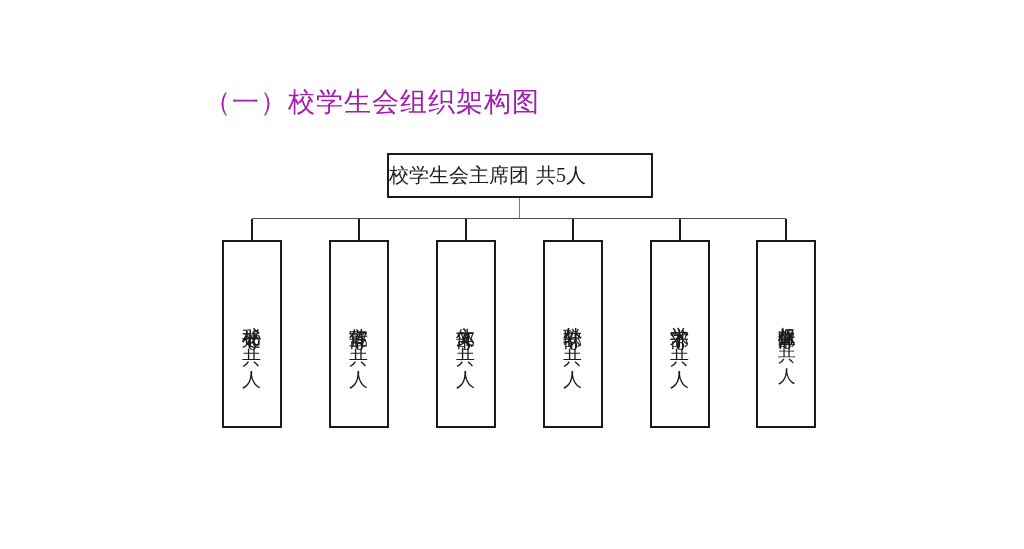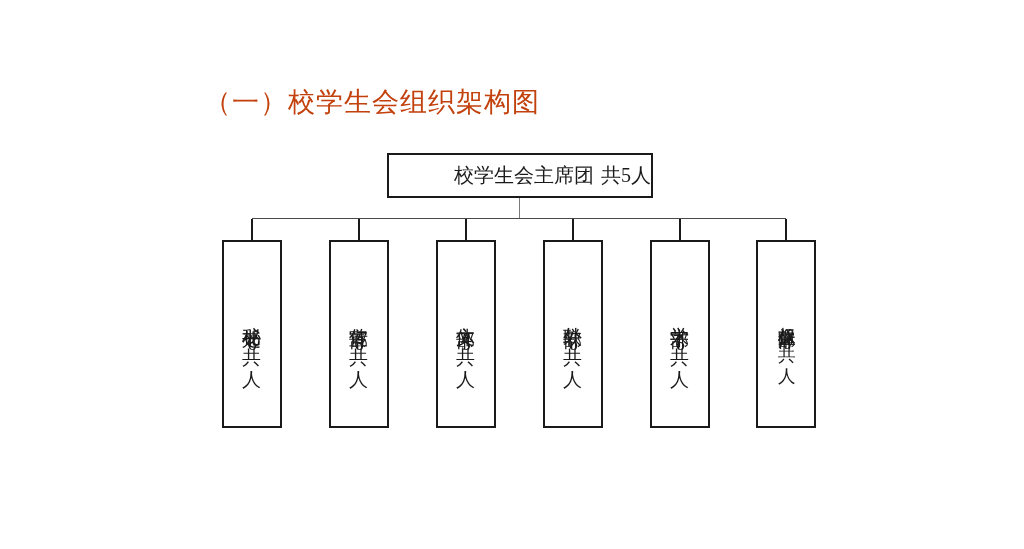--- a/index.html
+++ b/index.html
@@ -15,35 +15,35 @@
     background: #ffffff;
     overflow: hidden;
     color: #1a1a1a;
   }
   .page-title {
     position: absolute;
     left: 204px;
     top: 84px;
     font-size: 27px;
     letter-spacing: 1px;
-    color: #c2410c;
+    color: #a21caf;
     white-space: nowrap;
   }
   .root-box {
     position: absolute;
     left: 387px;
     top: 153px;
     width: 266px;
     height: 45px;
     box-sizing: border-box;
     border: 2px solid #1a1a1a;
     background: #ffffff;
     display: flex;
     align-items: center;
-    justify-content: flex-end;
+    justify-content: flex-start;
     font-size: 20px;
     white-space: nowrap;
   }
   .root-box .count {
     margin-left: 0.35em;
   }
   .connector {
     position: absolute;
     background: #4a4a4a;
   }

